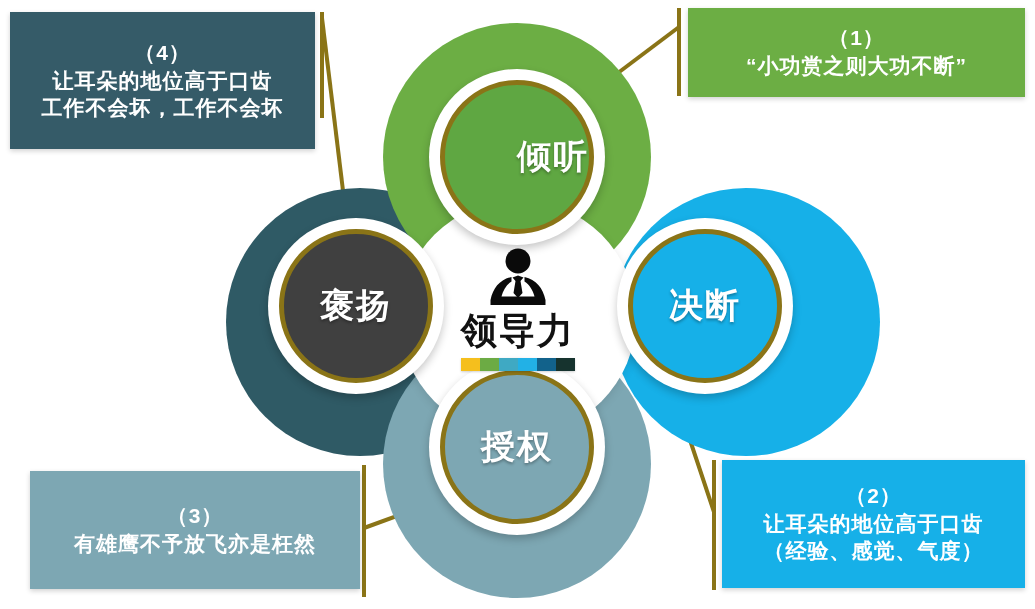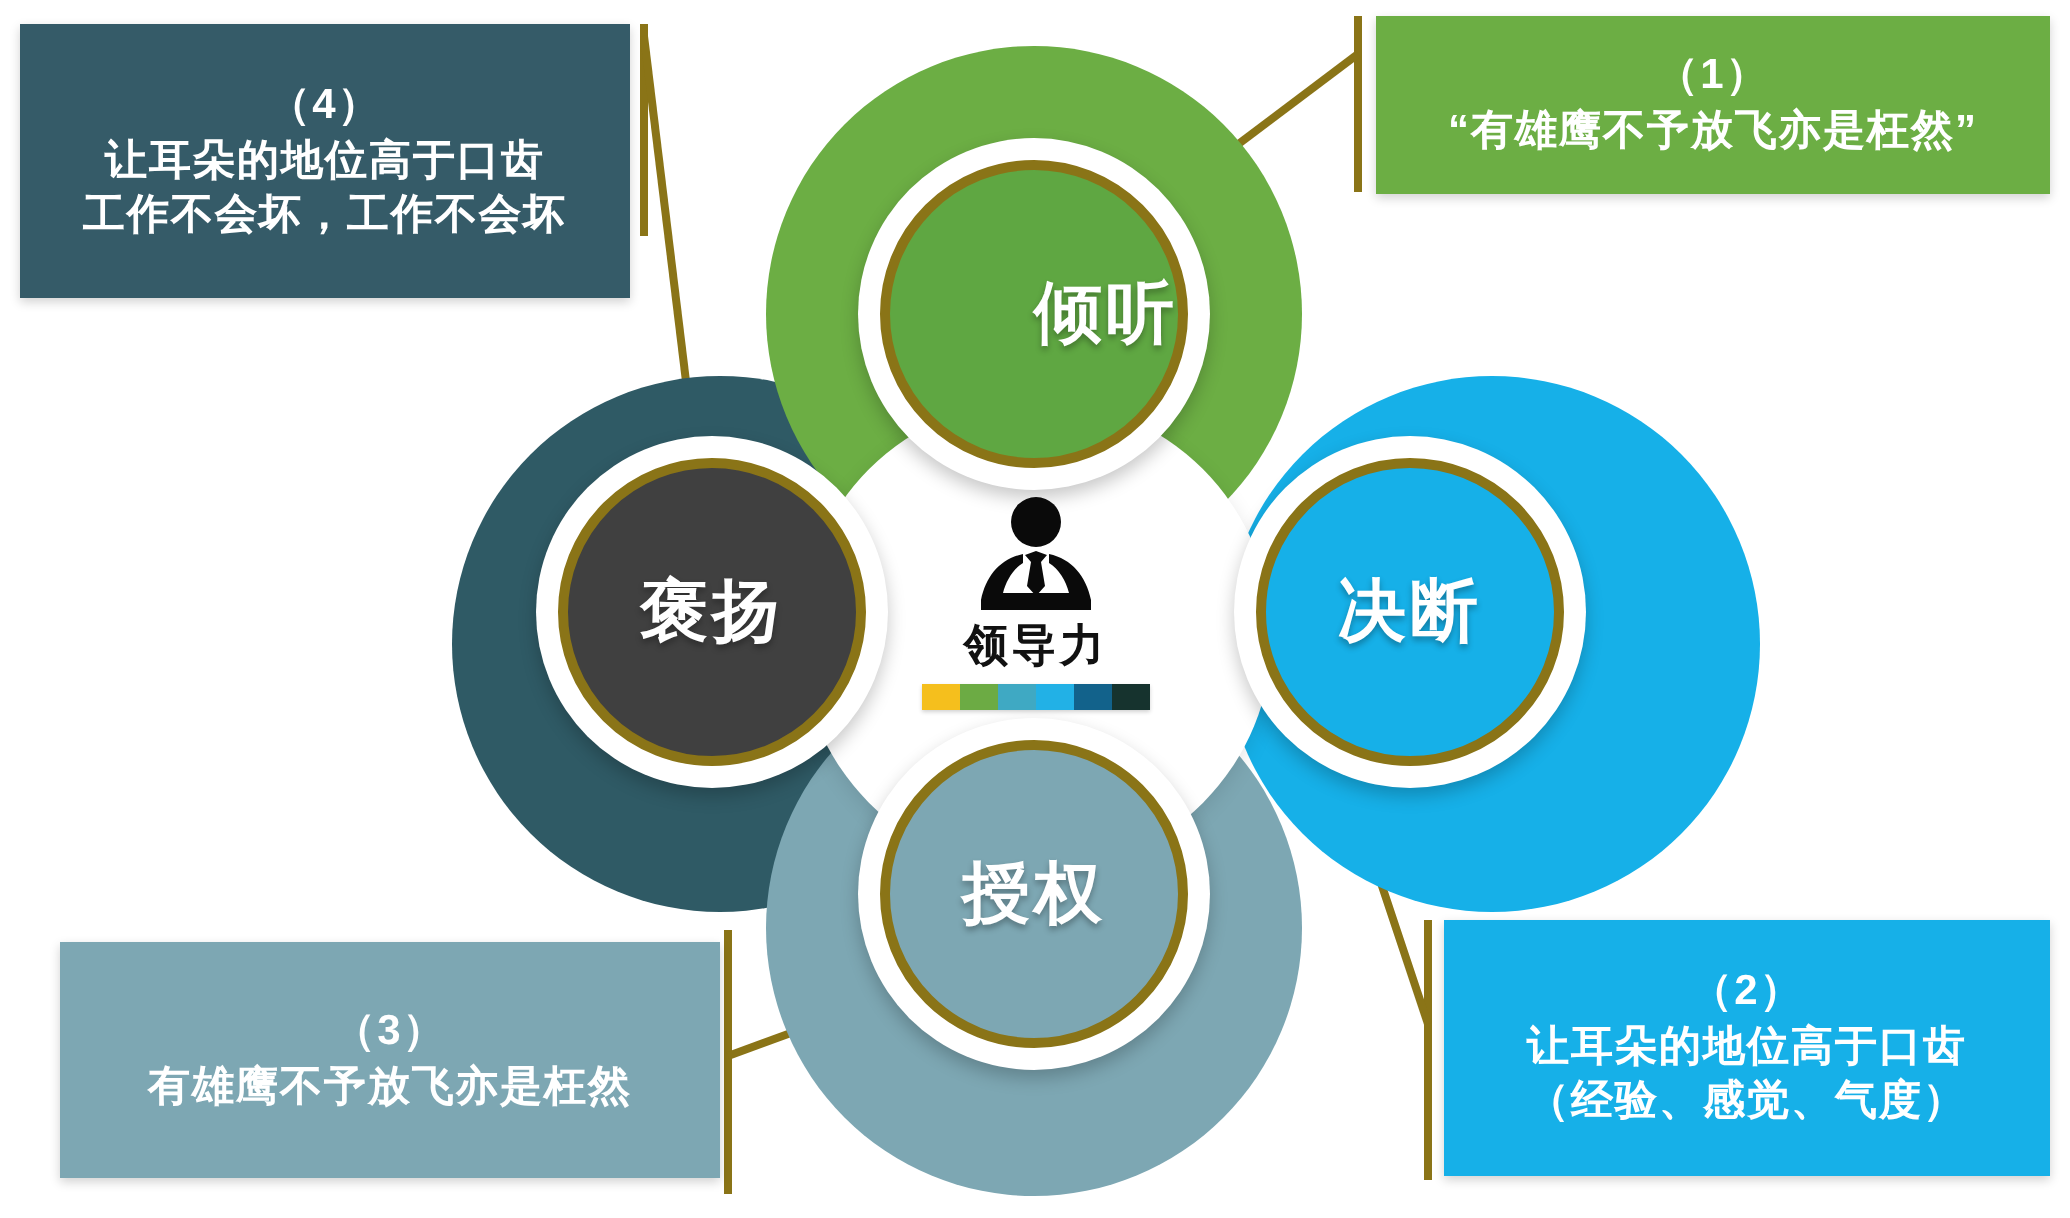--- a/index.html
+++ b/index.html
@@ -87,21 +87,21 @@
   
   .center-block {
     position: absolute;
     left: 438px; top: 248px;
     width: 160px;
     z-index: 7;
     text-align: center;
   }
   .center-icon { line-height: 0; margin-bottom: 2px; }
   .center-title {
-    font-size: 22px;
+    font-size: 36px;
     font-weight: bold;
     color: #111111;
     letter-spacing: 2px;
     line-height: 1.15;
     margin-top: 1px;
   }
   .swatch-bar {
     margin: 7px auto 0;
     width: 114px;
     height: 13px;
@@ -216,21 +216,21 @@
   </div>
 
   <div class="caption cap-4" style="background: rgb(53, 91, 104);">
     <div class="cap-num">（4）</div>
     <div class="cap-line">让耳朵的地位高于口齿</div>
     <div class="cap-line">工作不会坏，工作不会坏</div>
   </div>
 
   <div class="caption cap-1" style="background: rgb(108, 174, 68);">
     <div class="cap-num">（1）</div>
-    <div class="cap-line">“有雄鹰不予放飞亦是枉然”</div>
+    <div class="cap-line">“小功赏之则大功不断”</div>
   </div>
 
   <div class="caption cap-2" style="background: rgb(22, 176, 232);">
     <div class="cap-num">（2）</div>
     <div class="cap-line">让耳朵的地位高于口齿</div>
     <div class="cap-line">（经验、感觉、气度）</div>
   </div>
 
   <div class="caption cap-3" style="background: rgb(125, 167, 179);">
     <div class="cap-num">（3）</div>

